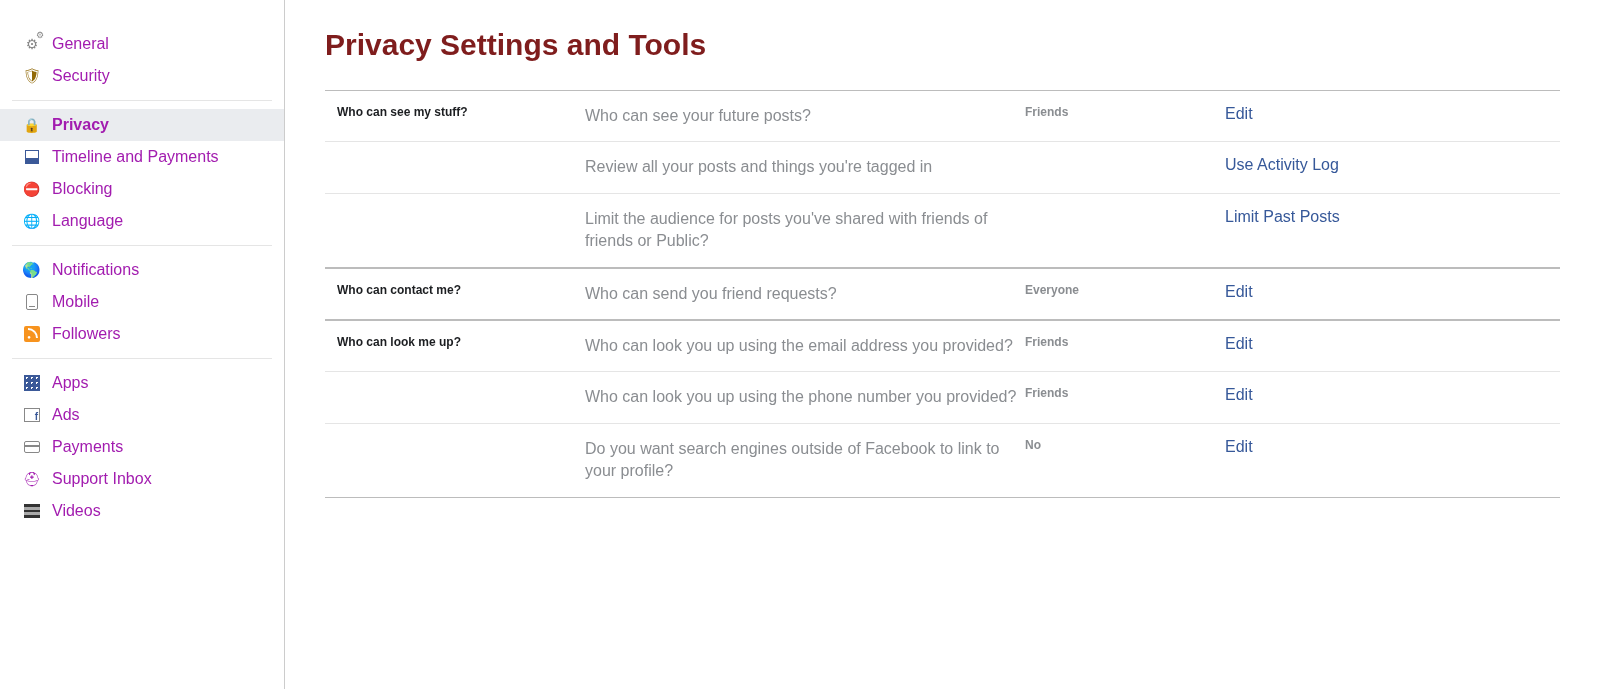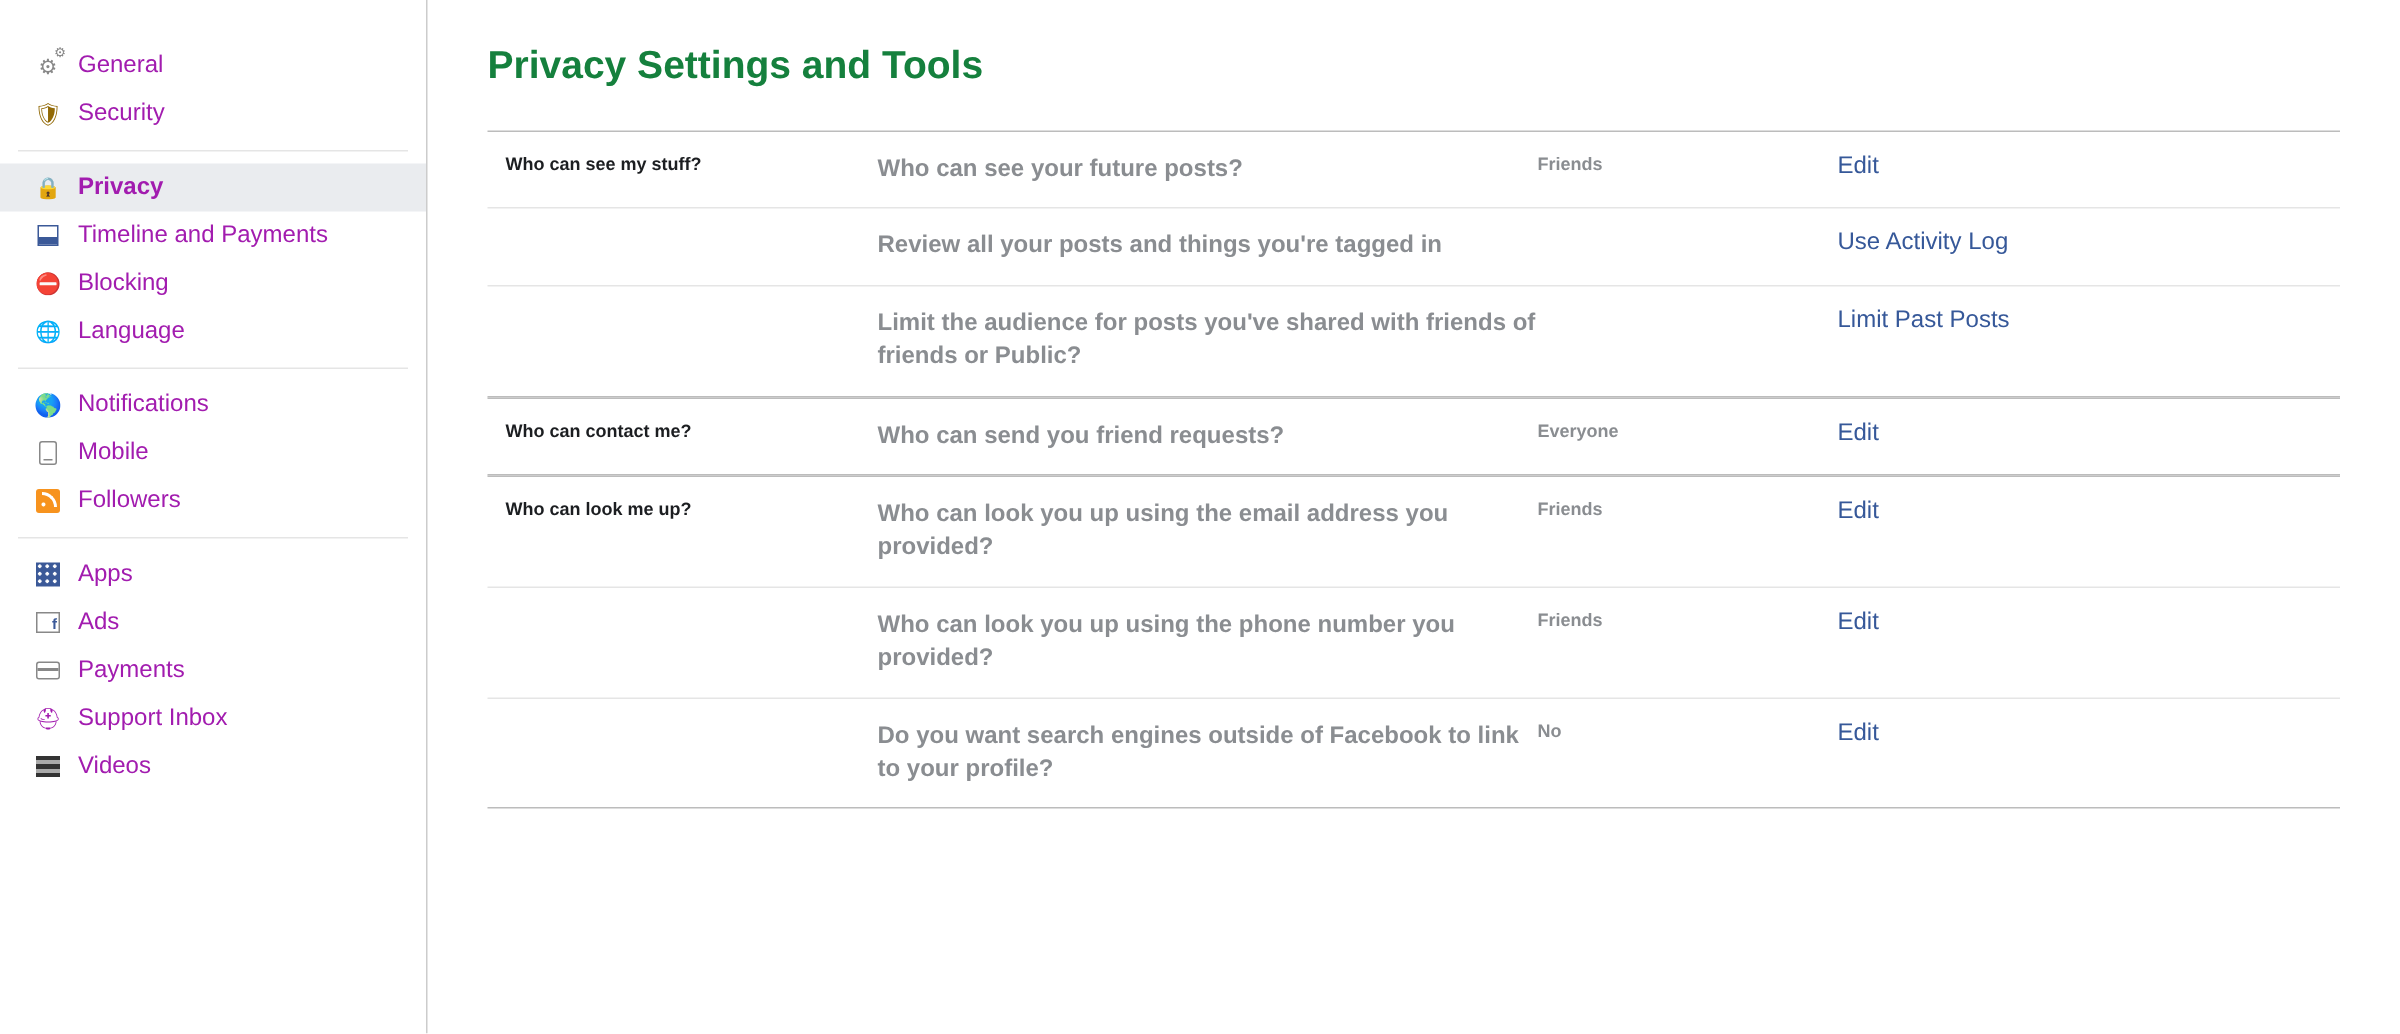--- a/index.html
+++ b/index.html
@@ -50,23 +50,23 @@
       display: inline-flex;
       align-items: center;
       justify-content: center;
       font-size: 16px;
     }
     .main {
       flex: 1;
       padding: 28px 40px;
     }
     .page-title {
-      font-size: 26px;
-      font-weight: bold;
-      color: #15803d;
+      font-size: 30px;
+      font-weight: bold;
+      color: #7f1d1d;
       margin-bottom: 28px;
     }
     .section {
       border-top: 1px solid #bcbcbc;
     }
     .row {
       display: flex;
       border-bottom: 1px solid #e5e5e5;
       padding: 14px 0;
       position: relative;
@@ -82,21 +82,20 @@
       font-weight: bold;
       font-size: 12px;
       color: #1c1e21;
       padding-left: 12px;
     }
     .col-question {
       width: 440px;
       color: #8a8d91;
       font-size: 16px;
       line-height: 1.4;
-      font-weight: bold;
     }
     .col-value {
       width: 200px;
       color: #8a8d91;
       font-size: 12px;
       font-weight: bold;
     }
     .col-action {
       flex: 1;
       padding-right: 12px;

